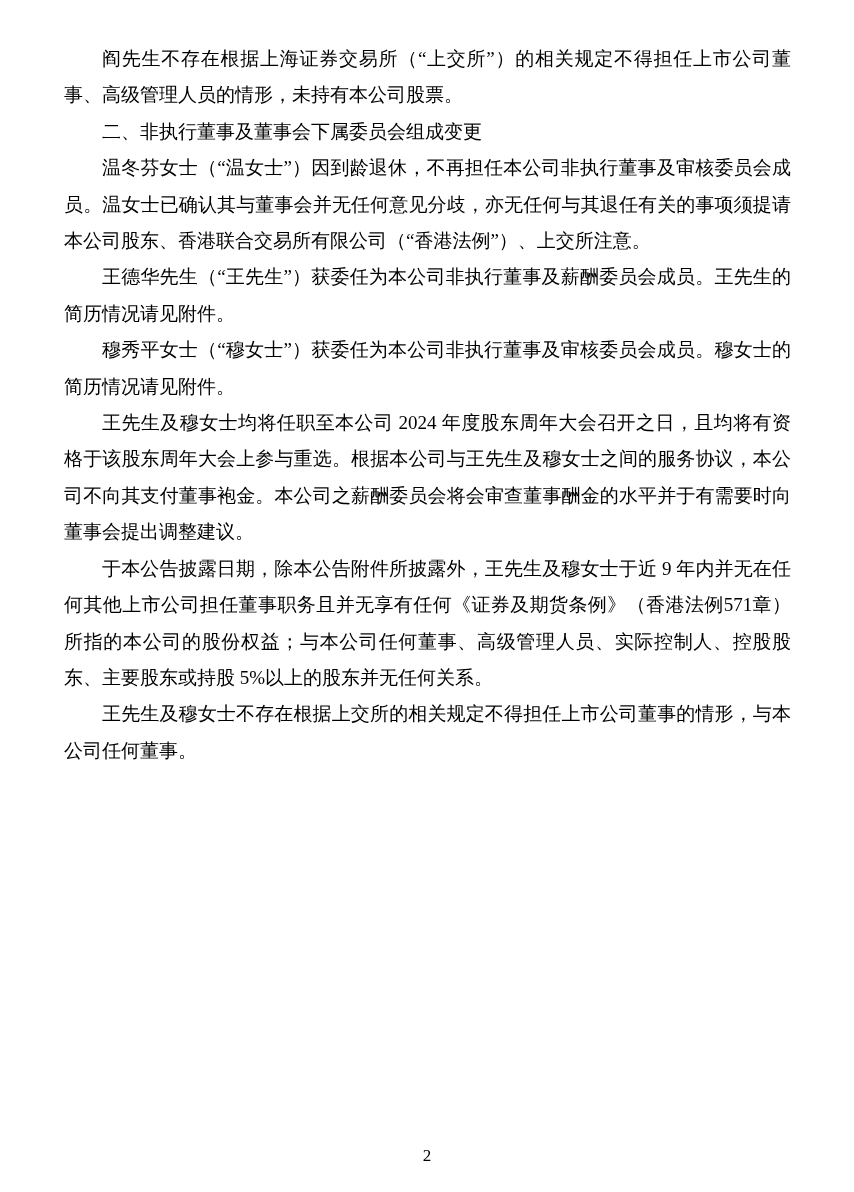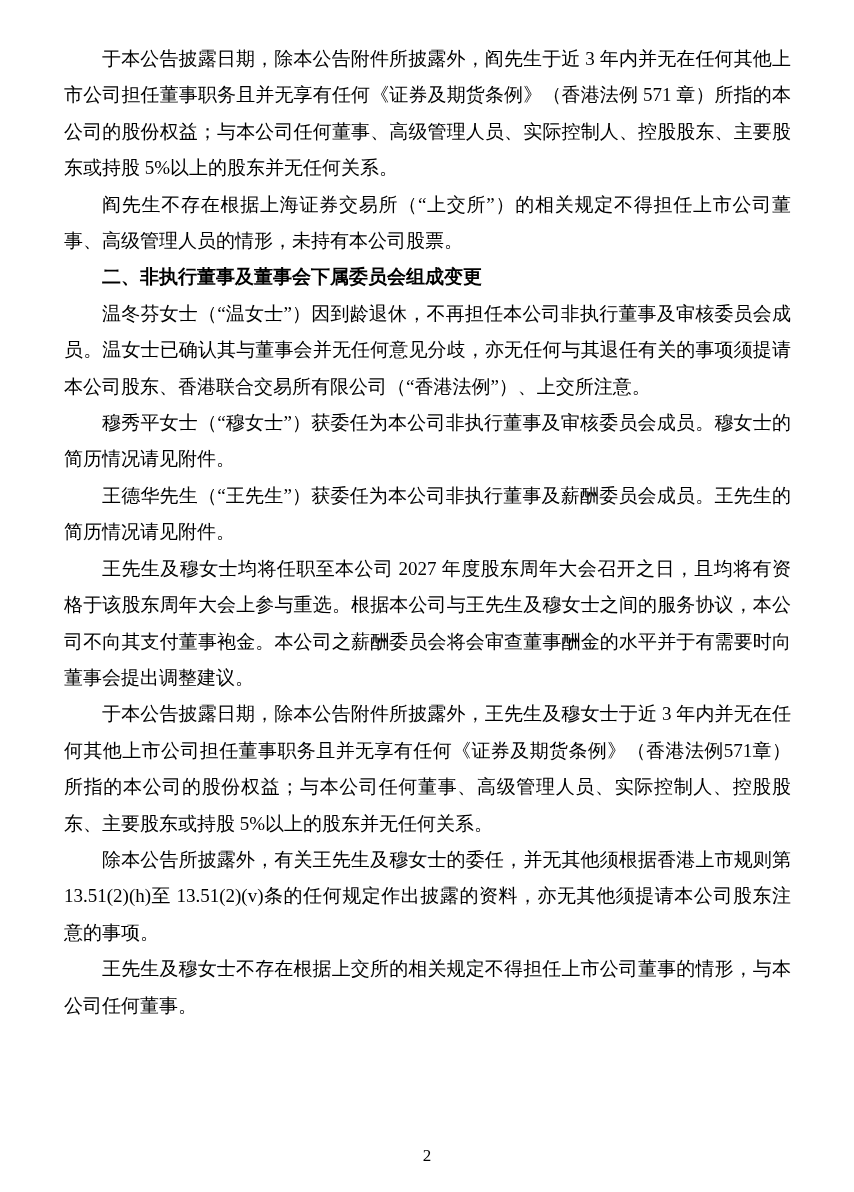--- a/index.html
+++ b/index.html
@@ -27,42 +27,40 @@
     font-size: 19px;
     line-height: 36.4px;
     text-align: justify;
     text-indent: 2em;
     word-break: break-all;
   }
   .heading {
     margin: 0;
     font-size: 19px;
     line-height: 36.4px;
-    font-weight: bold;
+    font-weight: normal;
     text-indent: 2em;
     text-align: left;
   }
   .page-footer {
     position: absolute;
     left: 0;
     bottom: 26px;
     width: 100%;
     text-align: center;
     font-size: 17px;
     line-height: 20px;
   }
 </style>
 </head>
 <body>
 
 <div class="page">
-  <p class="para">于本公告披露日期，除本公告附件所披露外，阎先生于近 3 年内并无在任何其他上市公司担任董事职务且并无享有任何《证券及期货条例》（香港法例 571 章）所指的本公司的股份权益；与本公司任何董事、高级管理人员、实际控制人、控股股东、主要股东或持股 5%以上的股东并无任何关系。</p>
   <p class="para">阎先生不存在根据上海证券交易所（“上交所”）的相关规定不得担任上市公司董事、高级管理人员的情形，未持有本公司股票。</p>
   <h2 class="heading">二、非执行董事及董事会下属委员会组成变更</h2>
   <p class="para">温冬芬女士（“温女士”）因到龄退休，不再担任本公司非执行董事及审核委员会成员。温女士已确认其与董事会并无任何意见分歧，亦无任何与其退任有关的事项须提请本公司股东、香港联合交易所有限公司（“香港法例”）、上交所注意。</p>
+  <p class="para">王德华先生（“王先生”）获委任为本公司非执行董事及薪酬委员会成员。王先生的简历情况请见附件。</p>
   <p class="para">穆秀平女士（“穆女士”）获委任为本公司非执行董事及审核委员会成员。穆女士的简历情况请见附件。</p>
-  <p class="para">王德华先生（“王先生”）获委任为本公司非执行董事及薪酬委员会成员。王先生的简历情况请见附件。</p>
-  <p class="para">王先生及穆女士均将任职至本公司 2027 年度股东周年大会召开之日，且均将有资格于该股东周年大会上参与重选。根据本公司与王先生及穆女士之间的服务协议，本公司不向其支付董事袍金。本公司之薪酬委员会将会审查董事酬金的水平并于有需要时向董事会提出调整建议。</p>
-  <p class="para">于本公告披露日期，除本公告附件所披露外，王先生及穆女士于近 3 年内并无在任何其他上市公司担任董事职务且并无享有任何《证券及期货条例》（香港法例571章）所指的本公司的股份权益；与本公司任何董事、高级管理人员、实际控制人、控股股东、主要股东或持股 5%以上的股东并无任何关系。</p>
-  <p class="para">除本公告所披露外，有关王先生及穆女士的委任，并无其他须根据香港上市规则第 13.51(2)(h)至 13.51(2)(v)条的任何规定作出披露的资料，亦无其他须提请本公司股东注意的事项。</p>
+  <p class="para">王先生及穆女士均将任职至本公司 2024 年度股东周年大会召开之日，且均将有资格于该股东周年大会上参与重选。根据本公司与王先生及穆女士之间的服务协议，本公司不向其支付董事袍金。本公司之薪酬委员会将会审查董事酬金的水平并于有需要时向董事会提出调整建议。</p>
+  <p class="para">于本公告披露日期，除本公告附件所披露外，王先生及穆女士于近 9 年内并无在任何其他上市公司担任董事职务且并无享有任何《证券及期货条例》（香港法例571章）所指的本公司的股份权益；与本公司任何董事、高级管理人员、实际控制人、控股股东、主要股东或持股 5%以上的股东并无任何关系。</p>
   <p class="para">王先生及穆女士不存在根据上交所的相关规定不得担任上市公司董事的情形，与本公司任何董事。</p>
   <div class="page-footer">2</div>
 </div>
 
 </body></html>

